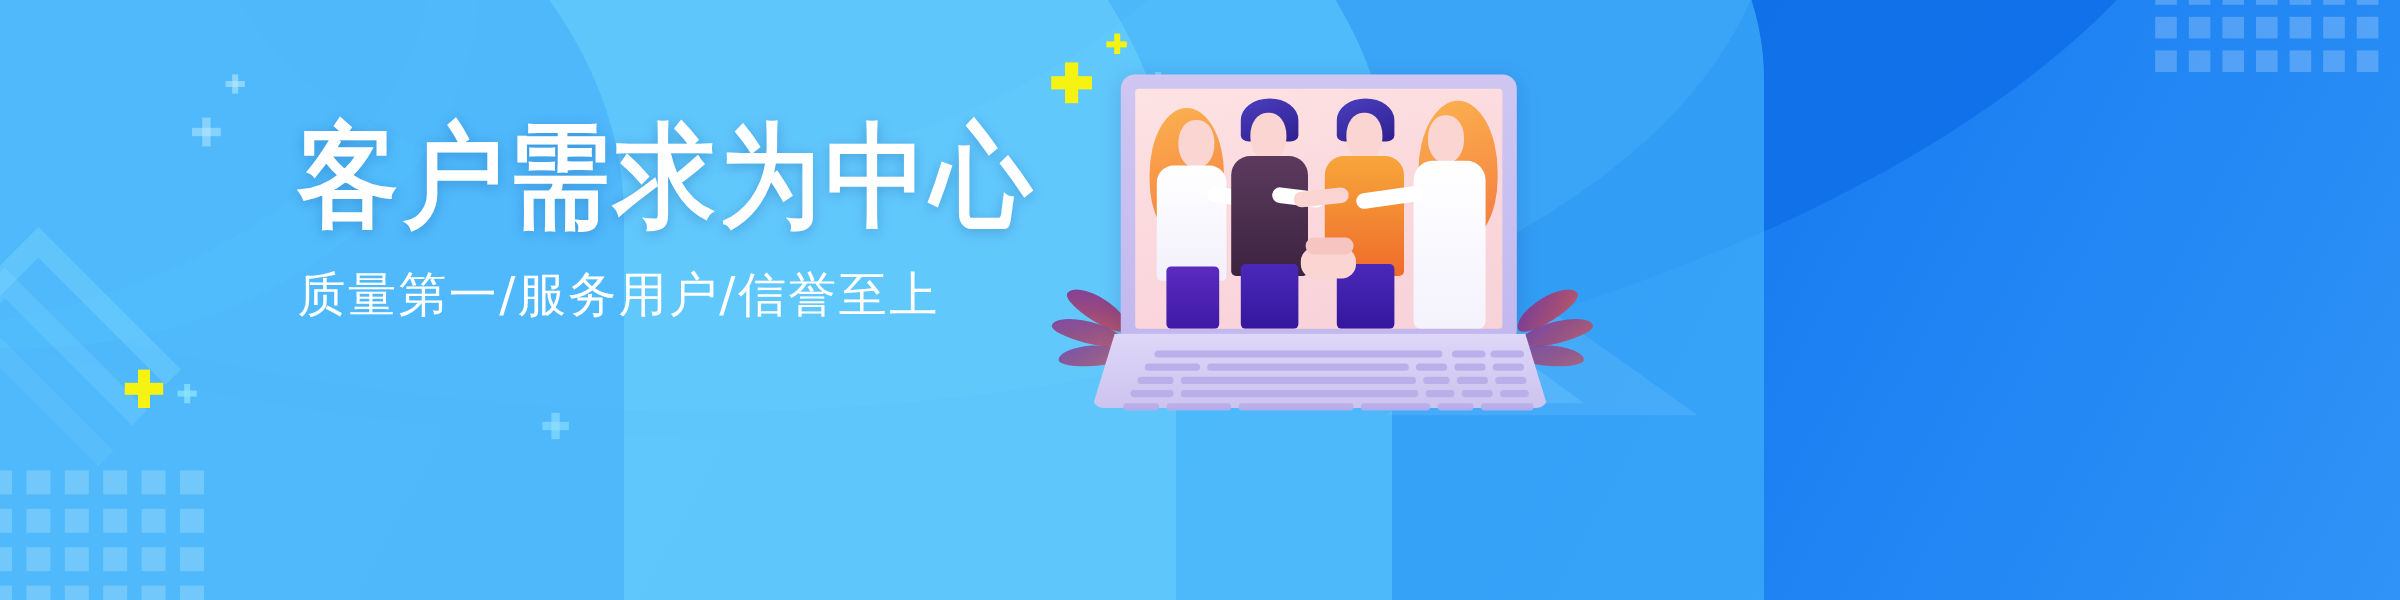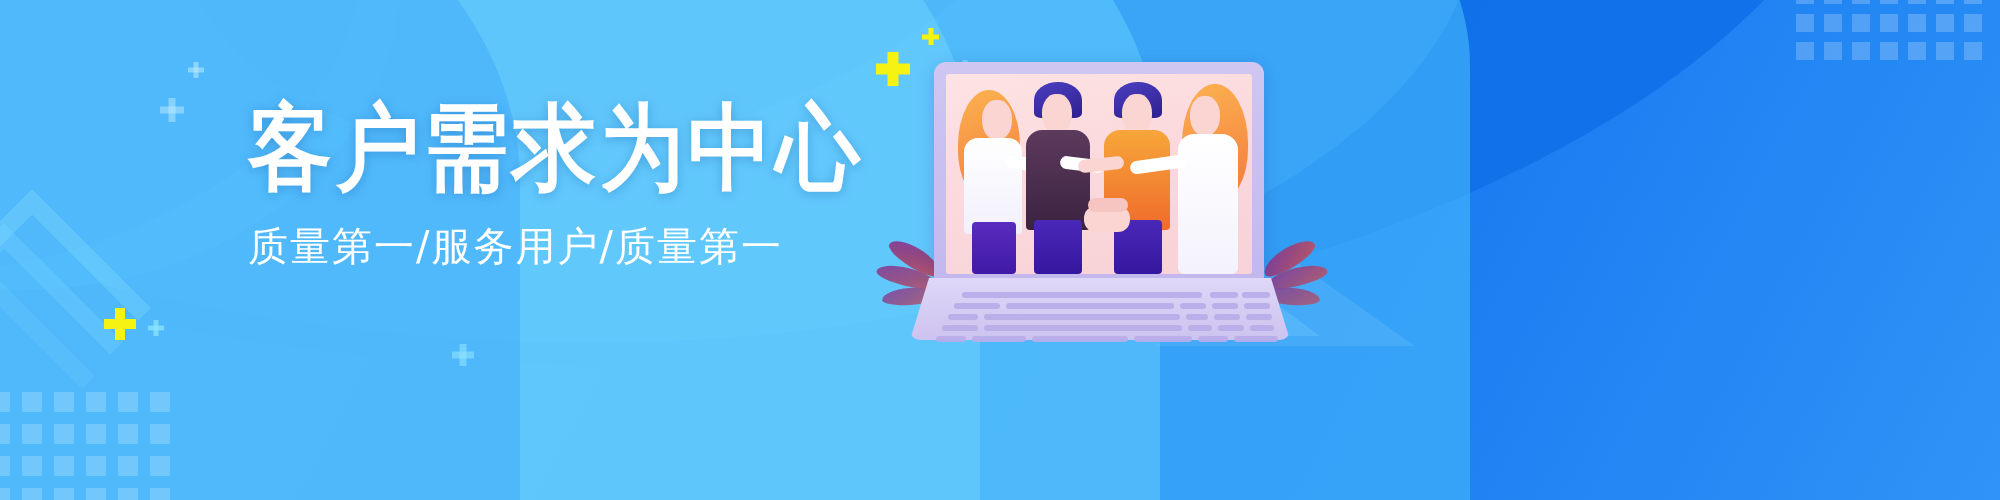--- a/index.html
+++ b/index.html
@@ -235,21 +235,21 @@
   <div class="layer cross x-yellow-sm"></div>
   <div class="layer cross x-yellow-bl"></div>
   <div class="layer cross x-cyan-bl"></div>
   <div class="layer cross x-cyan-1"></div>
   <div class="layer cross x-cyan-2"></div>
   <div class="layer cross x-cyan-3"></div>
   <div class="layer cross x-cyan-4"></div>
 
   <div class="copy">
     <div class="headline">客户需求为中心</div>
-    <div class="subline">质量第一/服务用户/质量第一</div>
+    <div class="subline">质量第一/服务用户/信誉至上</div>
   </div>
 
   <div class="laptop">
 
     <div class="leaf" style="left:-24px;top:186px;width:58px;height:20px;transform:rotate(32deg);"></div>
     <div class="leaf" style="left:-34px;top:206px;width:62px;height:18px;transform:rotate(14deg);opacity:.92;"></div>
     <div class="leaf" style="left:-28px;top:226px;width:56px;height:17px;transform:rotate(-4deg);opacity:.85;"></div>
     <div class="leaf" style="right:-28px;top:186px;width:58px;height:20px;transform:rotate(-32deg);"></div>
     <div class="leaf" style="right:-38px;top:206px;width:62px;height:18px;transform:rotate(-14deg);opacity:.92;"></div>
     <div class="leaf" style="right:-30px;top:226px;width:56px;height:17px;transform:rotate(4deg);opacity:.85;"></div>

